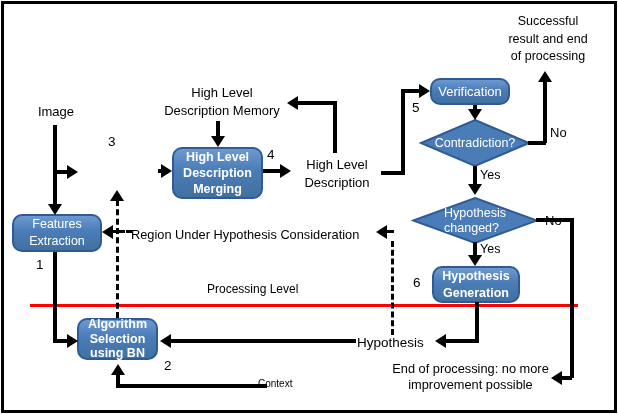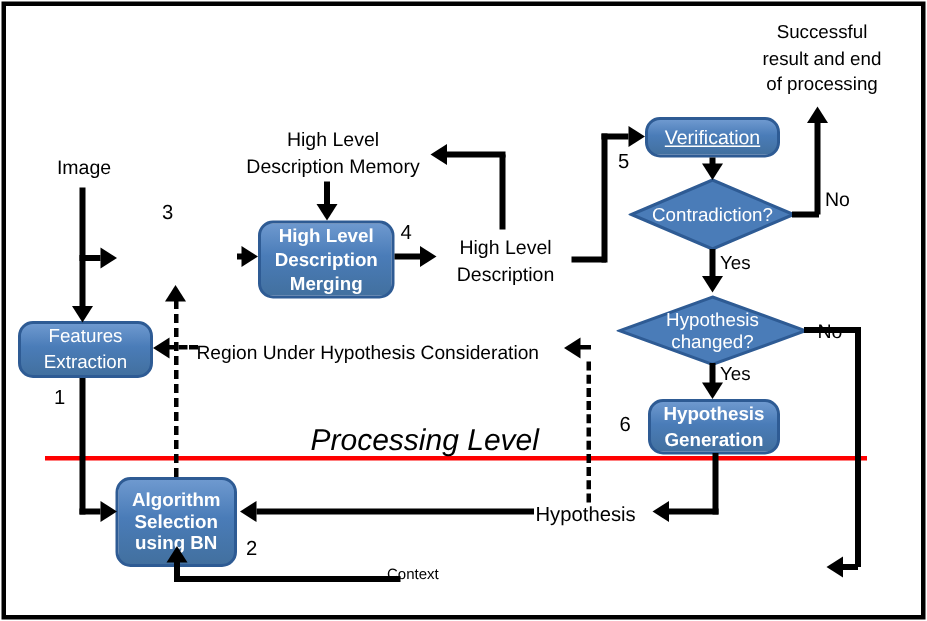--- a/index.html
+++ b/index.html
@@ -14,21 +14,21 @@
     background:linear-gradient(180deg,#6e99cf 0%,#4a7cb8 45%,#42709f 100%);
     border:2px solid #2e5b94;border-radius:10px;color:#fff;
     display:flex;align-items:center;justify-content:center;text-align:center;
     white-space:pre-line;box-sizing:border-box;
   }
   
   .diamond{position:absolute;}
   .diamond svg{position:absolute;left:0;top:0;}
   .diamond polygon{fill:#4a7cb8;stroke:#2e5b94;stroke-width:2;}
   .dtext{position:absolute;inset:0;display:flex;align-items:center;justify-content:center;
-    text-align:center;color:#fff;white-space:pre-line;line-height:1.2;}
+    text-align:left;color:#fff;white-space:pre-line;line-height:1.2;}
   
   .lbl{position:absolute;white-space:pre-line;line-height:1.35;}
   .ctr{text-align:center;}
   
   .ln{position:absolute;background:#000;}
   .dv{position:absolute;width:0;border-left:3px dashed #000;}
   .dh{position:absolute;height:0;border-top:3px dashed #000;}
   .ar{position:absolute;width:0;height:0;}
   .ar-r{border-top:7px solid transparent;border-bottom:7px solid transparent;border-left:11px solid #000;}
   .ar-l{border-top:7px solid transparent;border-bottom:7px solid transparent;border-right:11px solid #000;}
@@ -36,31 +36,31 @@
   .ar-d{border-left:7px solid transparent;border-right:7px solid transparent;border-top:11px solid #000;}
   .redline{position:absolute;background:#fe0000;}
 </style>
 </head>
 <body>
 
 <div id="canvas">
   <div id="frame"></div>
 
   <div class="redline" style="left:30px;top:304px;width:548px;height:3px;"></div>
-  <div class="lbl" style="left:207px;top:281px;font-size:20px;font-style:italic;">Processing Level</div>
+  <div class="lbl" style="left:207px;top:281px;font-size:12px;">Processing Level</div>
 
   <div class="node" style="left:172px;top:147px;width:91px;height:52px;font-size:12.5px;font-weight:700;line-height:1.3;">High Level
 Description
 Merging</div>
   <div class="node" style="left:12px;top:214px;width:90px;height:38px;font-size:12.5px;font-weight:400;line-height:1.35;">Features
 Extraction</div>
-  <div class="node" style="left:77px;top:318px;width:81px;height:60px;font-size:12.5px;font-weight:600;line-height:1.15;">Algorithm
+  <div class="node" style="left:77px;top:318px;width:81px;height:42px;font-size:12.5px;font-weight:600;line-height:1.15;">Algorithm
 Selection
 using BN</div>
-  <div class="node" style="left:430px;top:78px;width:90px;height:27px;font-size:13px;text-decoration:underline;">Verification</div>
+  <div class="node" style="left:430px;top:78px;width:80px;height:27px;font-size:13px;">Verification</div>
   <div class="node" style="left:432px;top:266px;width:88px;height:37px;font-size:12.5px;font-weight:600;line-height:1.3;">Hypothesis
 Generation</div>
 
   <div class="diamond" style="left:419px;top:118px;width:112px;height:50px;">
     <svg width="112" height="50">
         <polygon points="56,2 110,25 56,48 2,25"></polygon>
       </svg>
     <div class="dtext" style="font-size:12.5px;">Contradiction?</div>
   </div>
   <div class="diamond" style="left:411px;top:196px;width:128px;height:49px;">
@@ -74,20 +74,22 @@
   <div class="lbl ctr" style="left:30px;top:103px;width:52px;font-size:13px;">Image</div>
   <div class="lbl ctr" style="left:156px;top:84px;width:132px;font-size:13px;">High Level
 Description Memory</div>
   <div class="lbl ctr" style="left:296px;top:156px;width:82px;font-size:13px;">High Level
 Description</div>
   <div class="lbl ctr" style="left:498px;top:13px;width:100px;font-size:12.5px;line-height:1.4;">Successful
 result and end
 of processing</div>
   <div class="lbl" style="left:131px;top:226px;font-size:12.8px;">Region Under Hypothesis Consideration</div>
   <div class="lbl" style="left:357px;top:334px;font-size:13.5px;">Hypothesis</div>
+  <div class="lbl ctr" style="left:383px;top:361px;width:175px;font-size:12.8px;line-height:1.25;">End of processing: no more
+improvement possible</div>
   <div class="lbl" style="left:258px;top:377px;font-size:10px;">Context</div>
 
   <div class="lbl" style="left:550px;top:124px;font-size:13px;">No</div>
   <div class="lbl" style="left:480px;top:167px;font-size:12.5px;">Yes</div>
   <div class="lbl" style="left:545px;top:212px;font-size:13px;">No</div>
   <div class="lbl" style="left:480px;top:241px;font-size:12.5px;">Yes</div>
 
   <div class="lbl" style="left:36px;top:256px;font-size:13.5px;">1</div>
   <div class="lbl" style="left:164px;top:357px;font-size:13.5px;">2</div>
   <div class="lbl" style="left:108px;top:133px;font-size:13.5px;">3</div>

